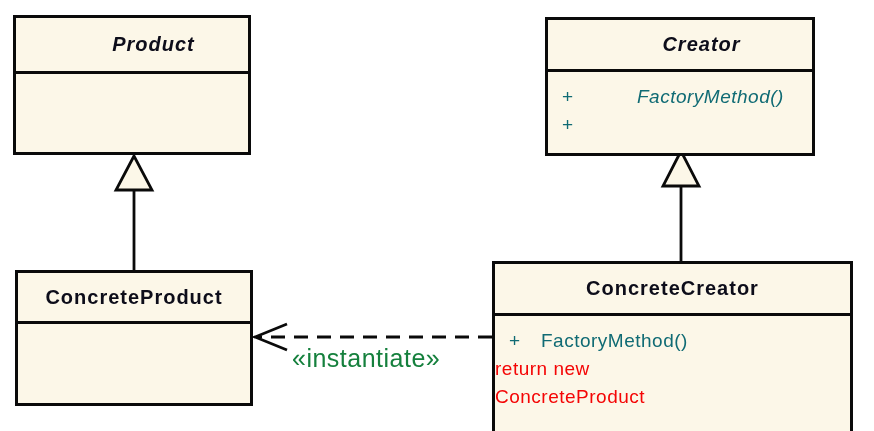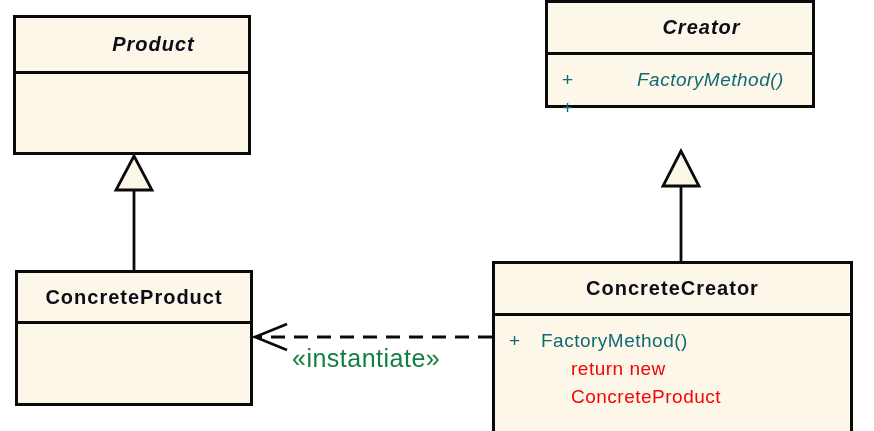--- a/index.html
+++ b/index.html
@@ -54,21 +54,20 @@
   }
   .vis {
     box-sizing: border-box;
     width: 46px;
     padding-left: 14px;
     font-style: normal;
     flex: 0 0 auto;
   }
   .note-line {
     box-sizing: border-box;
-    padding-left: 76px;
     height: 28px;
     font-size: 19px;
     letter-spacing: 0.5px;
     color: #f40505;
   }
   .edge-label {
     position: absolute;
     font-size: 25px;
     letter-spacing: 0.5px;
     color: #15803d;
@@ -91,21 +90,21 @@
 
     <line x1="492" y1="337" x2="258" y2="337" stroke="#0a0a0a" stroke-width="2.8" stroke-dasharray="14 9"></line>
     <polyline points="287,324 255,337 287,350" fill="none" stroke="#0a0a0a" stroke-width="2.8"></polyline>
   </svg>
 
   <div class="uml-class" style="left:13px; top:15px; width:238px; height:140px;">
     <div class="uml-title italic" style="height:56px;">Product</div>
     <div class="uml-body"></div>
   </div>
 
-  <div class="uml-class" style="left:545px; top:0; width:270px; height:108px;">
+  <div class="uml-class" style="left:545px; top:17px; width:270px; height:139px;">
     <div class="uml-title italic" style="height:52px;">Creator</div>
     <div class="uml-body">
       <div class="method-row">
         <span class="vis">+</span>
         <span class="italic">FactoryMethod()</span>
       </div>
       <div class="method-row">
         <span class="vis">+</span>
       </div>
     </div>

